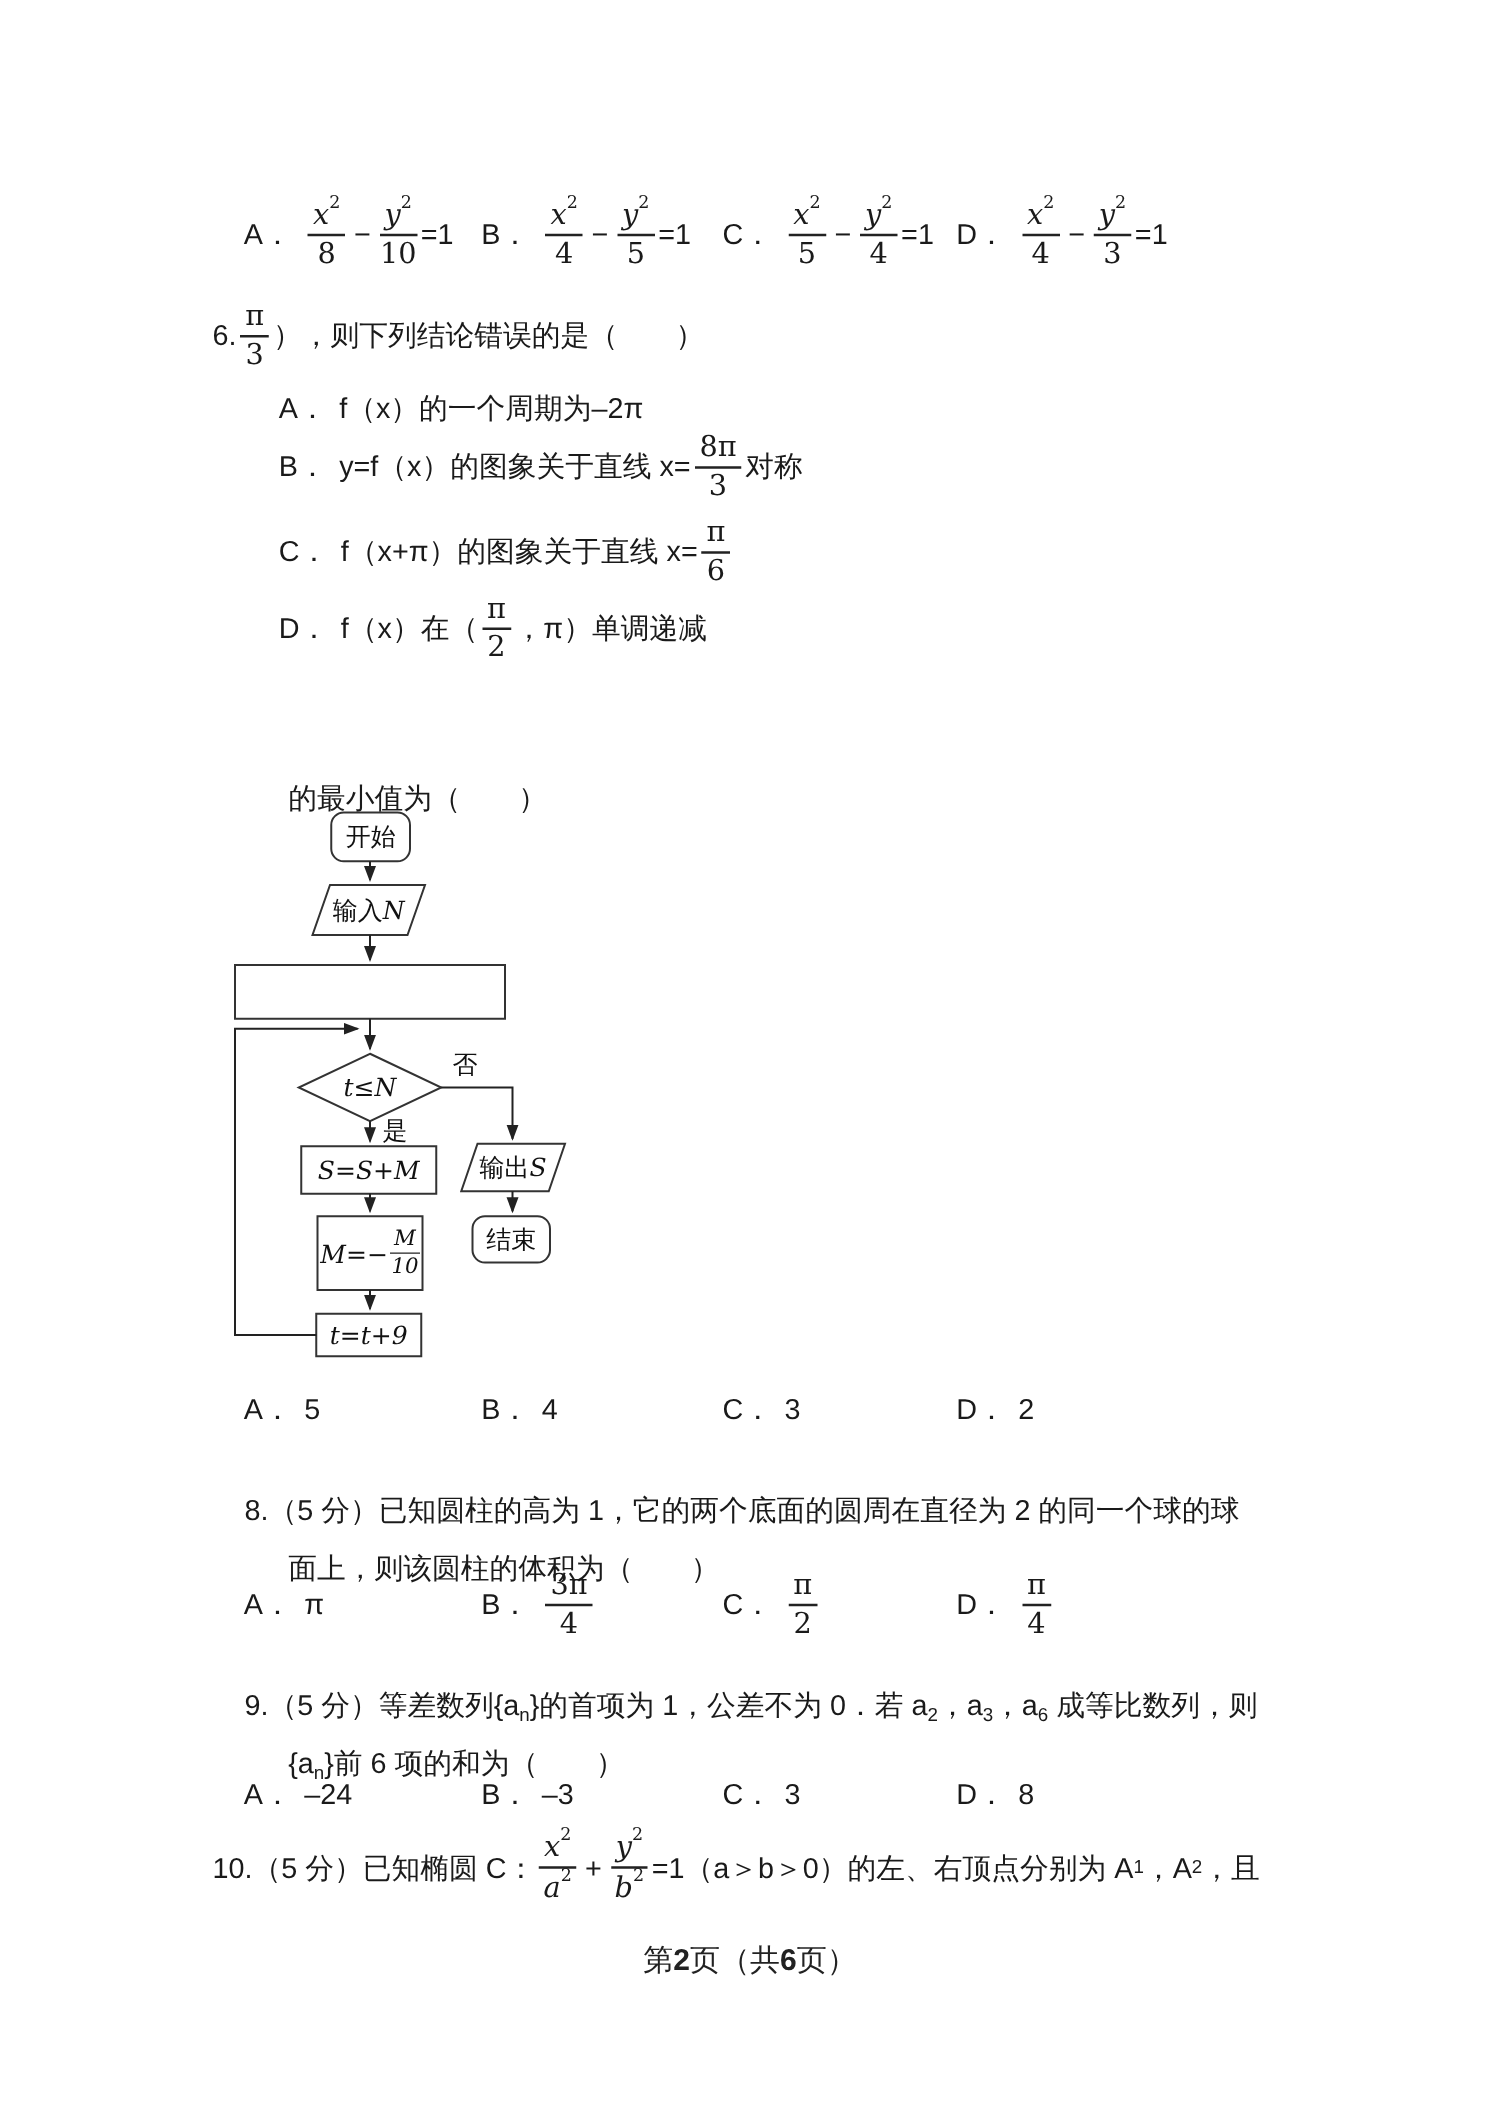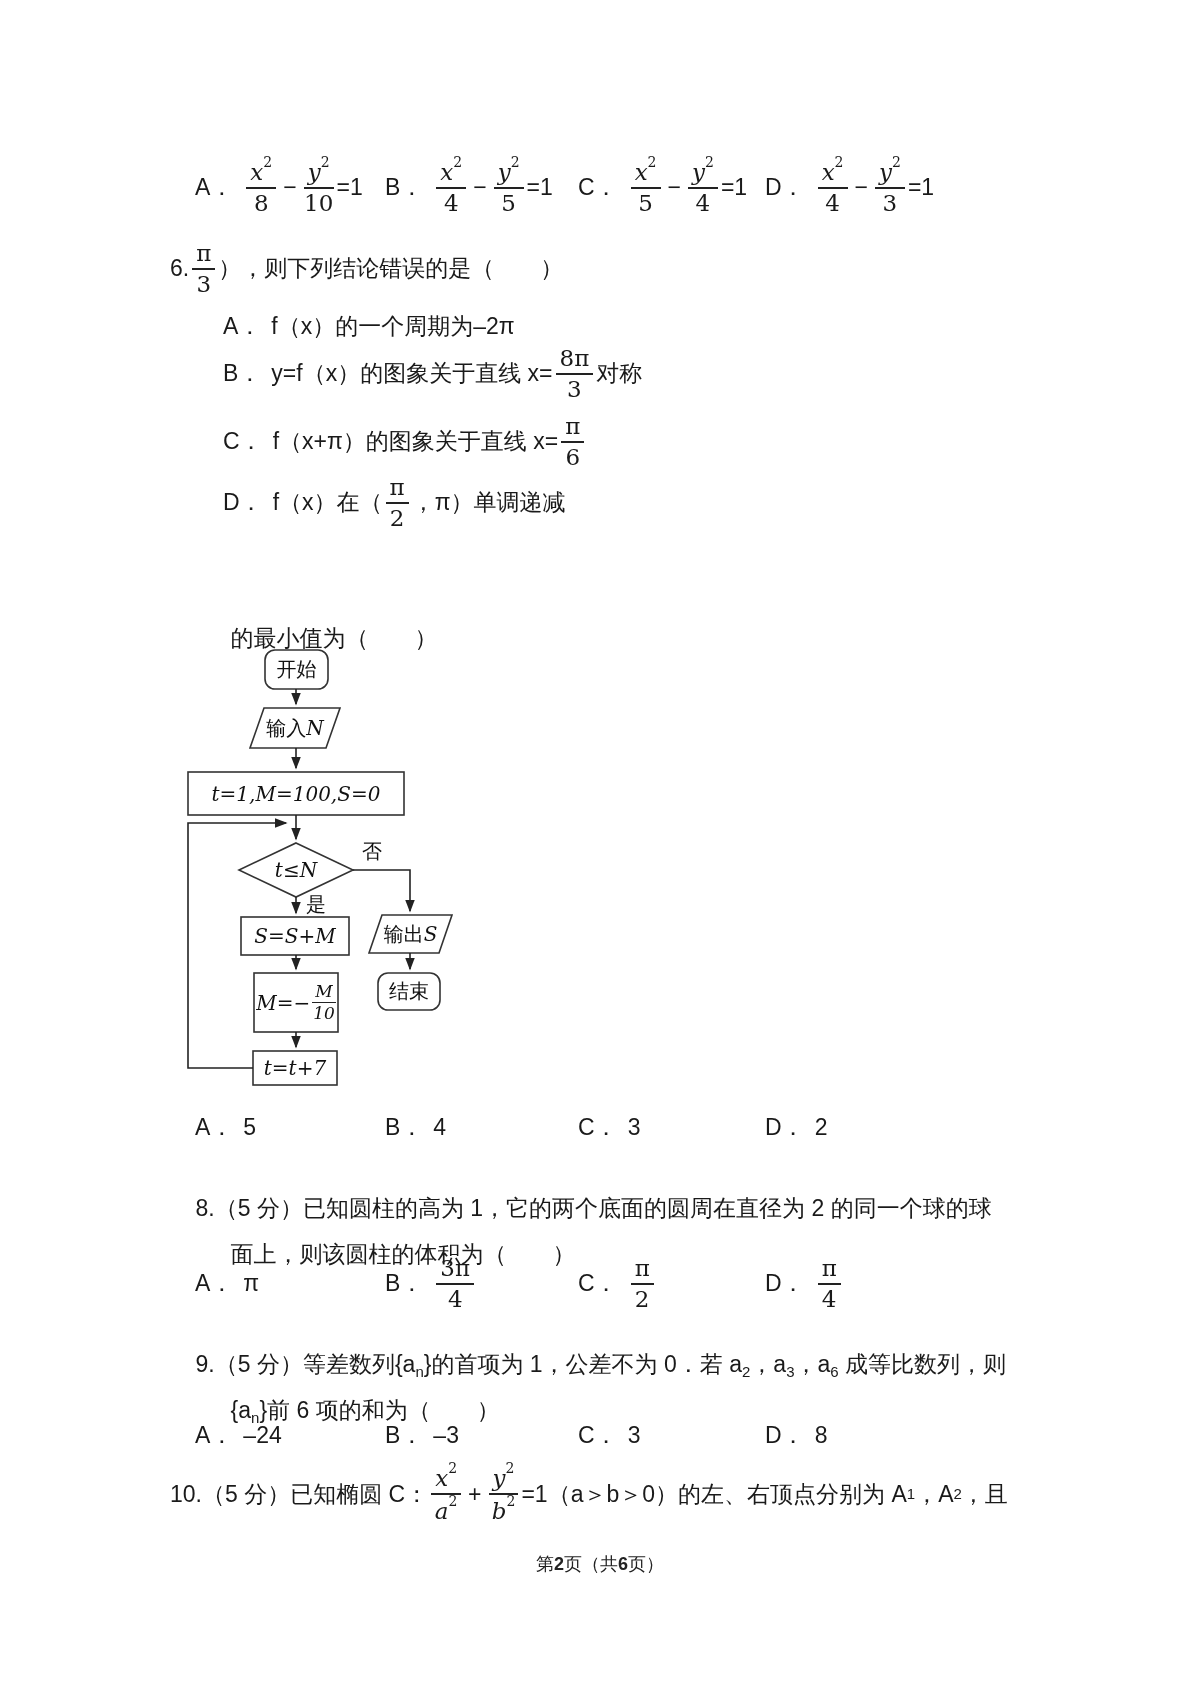--- a/index.html
+++ b/index.html
@@ -22,21 +22,21 @@
   
   .fc{position:absolute;left:170px;top:640px;width:310px;height:470px;}
   .fc svg{position:absolute;left:0;top:0;}
   .fcnode{position:absolute;display:flex;align-items:center;justify-content:center;
           font-size:20px;white-space:pre;color:#111;border-radius:10px;}
   .fcmath{font-family:"DejaVu Serif","Liberation Serif",serif;font-style:italic;font-size:20px;}
   .fcfrac{display:inline-flex;flex-direction:column;align-items:center;line-height:1;font-size:17px;margin-left:2px;}
   .fcfrac .fn{padding:0 3px 2px 3px;border-bottom:1.6px solid #222;}
   .fcfrac .fd{padding-top:2px;}
   .fclabel{position:absolute;font-size:20px;color:#111;}
-  .footer{position:absolute;left:0;right:0;top:1552px;text-align:center;font-size:18px;color:#222;}
+  .footer{position:absolute;left:0;right:0;top:1552px;text-align:center;font-size:24px;color:#222;}
   .footer b{font-weight:bold;}
 </style>
 </head>
 <body>
 
 <div class="page">
 
   <div class="abs" style="left:0;top:145px;height:84px;width:1200px;">
     <span class="abs frow" style="left:195px;top:0;height:84px;">
       <span class="olabel">A．</span>
@@ -119,29 +119,28 @@
       <line x1="126" y1="175" x2="126" y2="199" stroke="#222" stroke-width="1.6" marker-end="url(#ah)"></line>
       <line x1="126" y1="257" x2="126" y2="273" stroke="#222" stroke-width="1.6" marker-end="url(#ah)"></line>
       <polyline points="183,230 240,230 240,271" fill="none" stroke="#222" stroke-width="1.6" marker-end="url(#ah)"></polyline>
       <line x1="126" y1="315" x2="126" y2="329" stroke="#222" stroke-width="1.6" marker-end="url(#ah)"></line>
       <line x1="126" y1="392" x2="126" y2="407" stroke="#222" stroke-width="1.6" marker-end="url(#ah)"></line>
       <line x1="240" y1="313" x2="240" y2="329" stroke="#222" stroke-width="1.6" marker-end="url(#ah)"></line>
       <polyline points="83,428 18,428 18,183 116,183" fill="none" stroke="#222" stroke-width="1.6" marker-end="url(#ah)"></polyline>
     </svg>
     <div class="fcnode" style="left:95px;top:10px;width:63px;height:39px;"><span>开始</span></div>
     <div class="fcnode" style="left:80px;top:68px;width:90px;height:40px;"><span>输入</span><span class="fcmath">N</span></div>
-    <div class="fcnode fcmath" style="left:18px;top:132px;width:216px;height:43px;"><span>t=1,M=100,S=0</span></div>
     <div class="fcnode fcmath" style="left:69px;top:203px;width:114px;height:54px;"><span>t≤N</span></div>
     <div class="fclabel" style="left:192px;top:198px;"><span>否</span></div>
     <div class="fclabel" style="left:136px;top:251px;"><span>是</span></div>
     <div class="fcnode fcmath" style="left:71px;top:277px;width:108px;height:38px;"><span>S=S+M</span></div>
     <div class="fcnode" style="left:199px;top:275px;width:83px;height:38px;"><span>输出</span><span class="fcmath">S</span></div>
     <div class="fcnode fcmath" style="left:84px;top:333px;width:84px;height:59px;"><span>M=−</span><span class="fcfrac"><span class="fn">M</span><span class="fd">10</span></span></div>
     <div class="fcnode" style="left:208px;top:333px;width:62px;height:37px;"><span>结束</span></div>
-    <div class="fcnode fcmath" style="left:83px;top:411px;width:84px;height:34px;"><span>t=t+7</span></div>
+    <div class="fcnode fcmath" style="left:83px;top:411px;width:84px;height:34px;"><span>t=t+9</span></div>
   </div>
 
   <div class="abs" style="left:0;top:1112px;height:30px;width:1200px;">
     <span class="abs frow" style="left:195px;top:0;"><span class="olabel">A．</span><span>5</span></span>
     <span class="abs frow" style="left:385px;top:0;"><span class="olabel">B．</span><span>4</span></span>
     <span class="abs frow" style="left:578px;top:0;"><span class="olabel">C．</span><span>3</span></span>
     <span class="abs frow" style="left:765px;top:0;"><span class="olabel">D．</span><span>2</span></span>
   </div>
 
   <div class="abs" style="left:170px;top:1166px;white-space:pre;">

